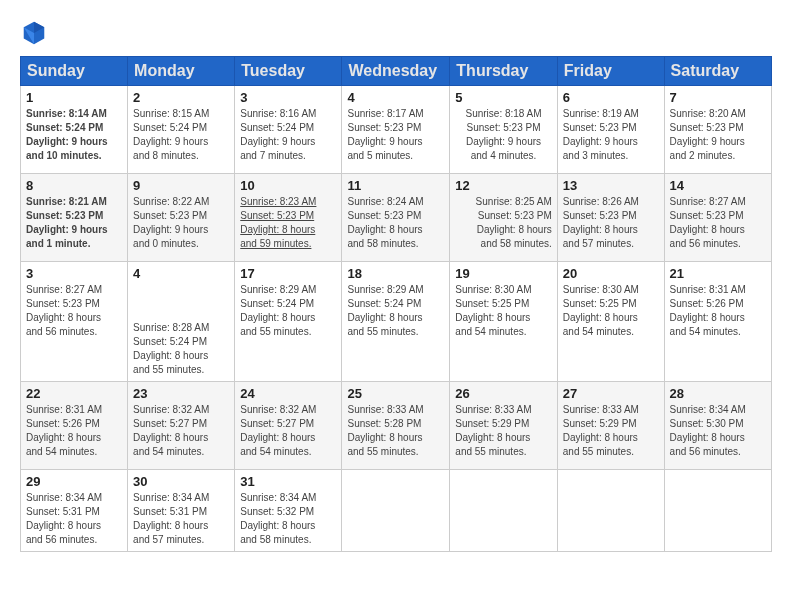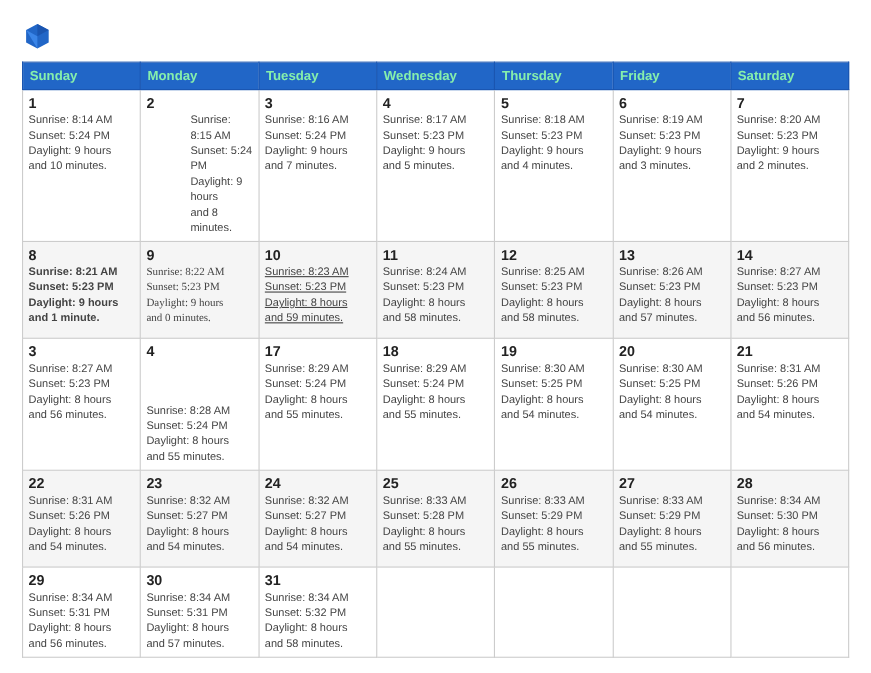--- a/index.html
+++ b/index.html
@@ -49,25 +49,25 @@
       font-size: 14px;
       color: #555;
     }
     .calendar-table {
       width: 100%;
       border-collapse: collapse;
       font-size: 11px;
     }
     .calendar-table th {
       background: #2166c7;
-      color: #86efac;
+      color: #e5e5e5;
       padding: 5px 6px;
       text-align: left;
       font-weight: bold;
-      font-size: 12px;
+      font-size: 16px;
       border: 1px solid #1a55b0;
     }
     .calendar-table td {
       border: 1px solid #ccc;
       vertical-align: top;
       padding: 4px 5px;
       width: 108px;
       height: 88px;
       background: #fff;
     }
@@ -124,49 +124,49 @@
           <th>Wednesday</th>
           <th>Thursday</th>
           <th>Friday</th>
           <th>Saturday</th>
         </tr>
     </thead>
     <tbody id="calendar-body">
     <tr>
           <td>
             <span class="day-num">1</span>
-            <div class="day-info" style="white-space: pre-line;">Sunrise: 8:14 AM
+            <div class="day-info" style="white-space: pre-line; font-weight: bold;">Sunrise: 8:14 AM
 Sunset: 5:24 PM
 Daylight: 9 hours
 and 10 minutes.</div>
           </td>
           <td>
             <span class="day-num">2</span>
-            <div class="day-info" style="white-space: pre-line; margin-left: 40px;">Sunrise: 8:15 AM
+            <div class="day-info" style="white-space: pre-line;">Sunrise: 8:15 AM
 Sunset: 5:24 PM
 Daylight: 9 hours
 and 8 minutes.</div>
           </td>
           <td>
             <span class="day-num">3</span>
             <div class="day-info" style="white-space: pre-line;">Sunrise: 8:16 AM
 Sunset: 5:24 PM
 Daylight: 9 hours
 and 7 minutes.</div>
           </td>
           <td>
             <span class="day-num">4</span>
             <div class="day-info" style="white-space: pre-line;">Sunrise: 8:17 AM
 Sunset: 5:23 PM
 Daylight: 9 hours
 and 5 minutes.</div>
           </td>
           <td>
             <span class="day-num">5</span>
-            <div class="day-info" style="white-space: pre-line;">Sunrise: 8:18 AM
+            <div class="day-info" style="white-space: pre-line; text-align: center;">Sunrise: 8:18 AM
 Sunset: 5:23 PM
 Daylight: 9 hours
 and 4 minutes.</div>
           </td>
           <td>
             <span class="day-num">6</span>
             <div class="day-info" style="white-space: pre-line;">Sunrise: 8:19 AM
 Sunset: 5:23 PM
 Daylight: 9 hours
 and 3 minutes.</div>
@@ -182,42 +182,42 @@
         <tr>
           <td>
             <span class="day-num">8</span>
             <div class="day-info" style="white-space: pre-line; font-weight: bold;">Sunrise: 8:21 AM
 Sunset: 5:23 PM
 Daylight: 9 hours
 and 1 minute.</div>
           </td>
           <td>
             <span class="day-num">9</span>
-            <div class="day-info" style="white-space: pre-line; font-family: Liberation Serif, serif;">Sunrise: 8:22 AM
+            <div class="day-info" style="white-space: pre-line;">Sunrise: 8:22 AM
 Sunset: 5:23 PM
 Daylight: 9 hours
 and 0 minutes.</div>
           </td>
           <td>
             <span class="day-num">10</span>
             <div class="day-info" style="white-space: pre-line; text-decoration: underline;">Sunrise: 8:23 AM
 Sunset: 5:23 PM
 Daylight: 8 hours
 and 59 minutes.</div>
           </td>
           <td>
             <span class="day-num">11</span>
             <div class="day-info" style="white-space: pre-line;">Sunrise: 8:24 AM
 Sunset: 5:23 PM
 Daylight: 8 hours
 and 58 minutes.</div>
           </td>
           <td>
             <span class="day-num">12</span>
-            <div class="day-info" style="white-space: pre-line;">Sunrise: 8:25 AM
+            <div class="day-info" style="white-space: pre-line; text-align: right;">Sunrise: 8:25 AM
 Sunset: 5:23 PM
 Daylight: 8 hours
 and 58 minutes.</div>
           </td>
           <td>
             <span class="day-num">13</span>
             <div class="day-info" style="white-space: pre-line;">Sunrise: 8:26 AM
 Sunset: 5:23 PM
 Daylight: 8 hours
 and 57 minutes.</div>

